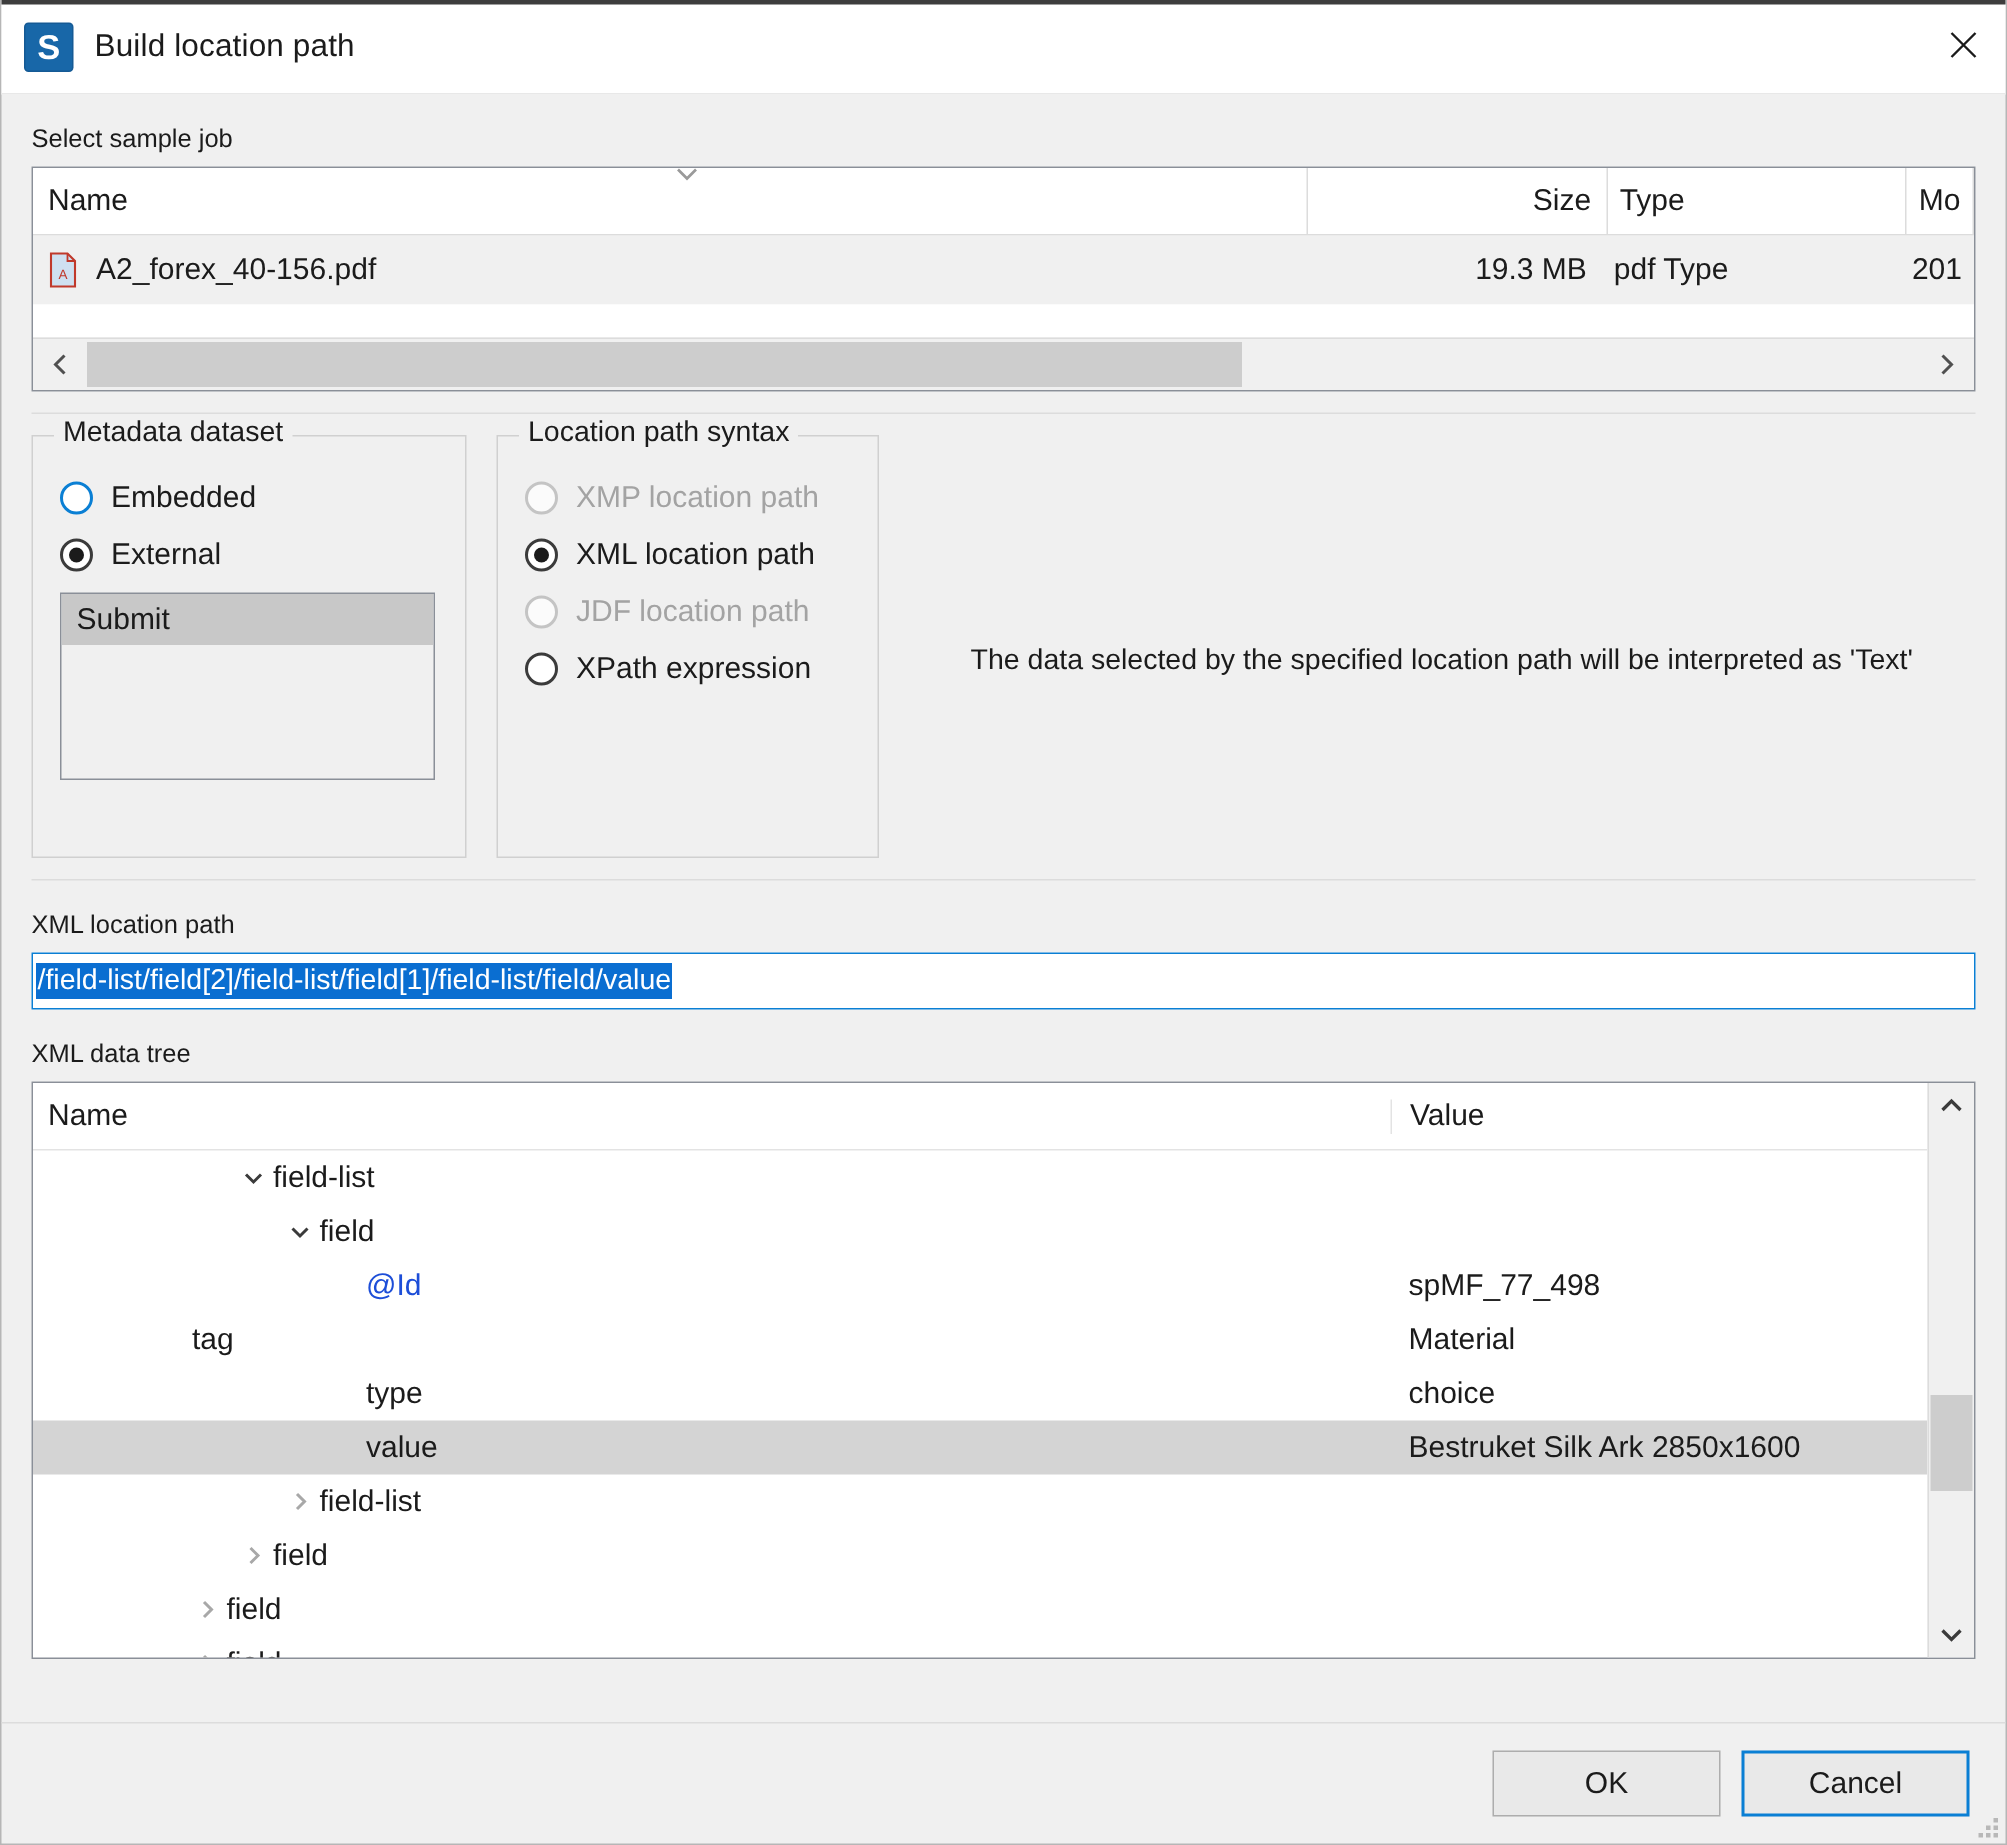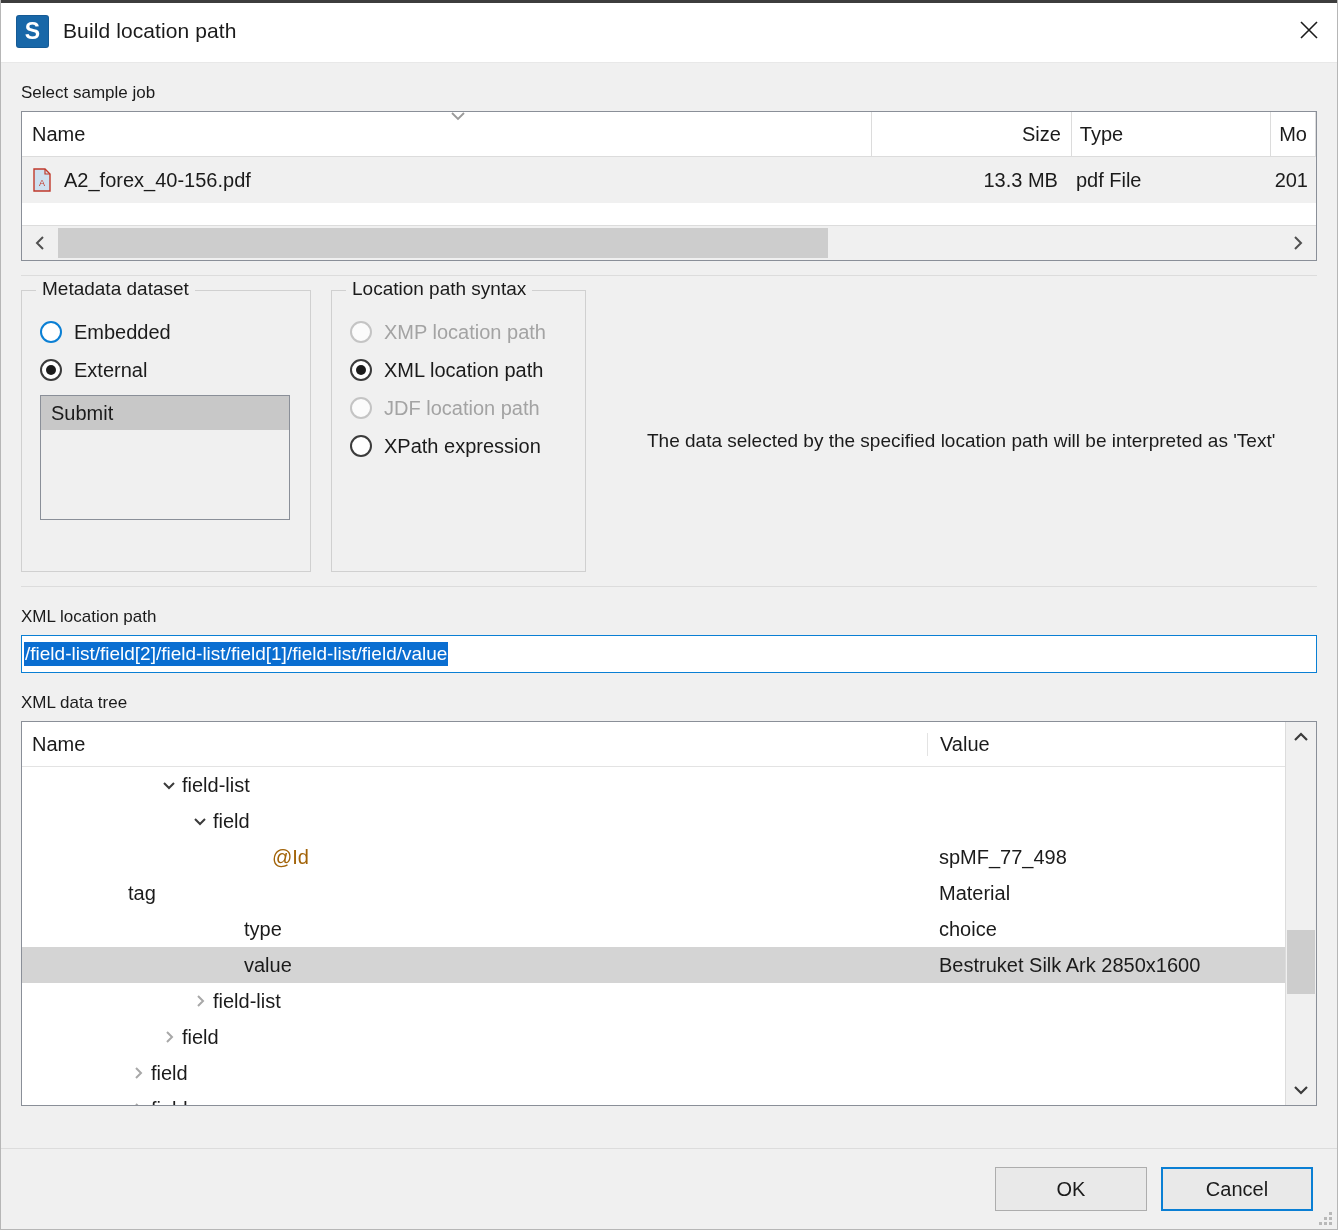--- a/index.html
+++ b/index.html
@@ -243,21 +243,21 @@
   .tree-row {
     height: 36px;
     display: flex; align-items: center;
     cursor: default;
   }
   .tree-row.selected { background: #d4d4d4; }
   .tr-name { width: 905px; display:flex; align-items:center; box-sizing:border-box; }
   .tr-value { flex:1; font-size: 20px; color:#1b1b1b; padding-left: 12px; box-sizing:border-box; white-space:nowrap; }
   .tw-chevron { width: 26px; display:flex; align-items:center; justify-content:center; flex-shrink:0; cursor:pointer; }
   .tr-label { font-size: 20px; color:#1b1b1b; white-space:nowrap; }
-  .tr-label.attr { color: #a16207; margin-left: 28px; }
+  .tr-label.attr { color: #1d4ed8; }
 
   .vscroll {
     width: 30px; min-width:30px;
     background: #f0f0f0;
     border-left: 1px solid #dcdcdc;
     display: flex; flex-direction: column; align-items: center;
     position: relative;
   }
   .vs-arrow { height: 30px; width:100%; display:flex; align-items:center; justify-content:center; cursor:pointer; color:#3b3b3b; }
   .vs-track { flex:1; width: 100%; position: relative; }
@@ -336,22 +336,22 @@
 
       <div class="fl-row">
         <div class="fl-cell name">
           <svg class="pdf-icon" viewBox="0 0 20 24">
             <path d="M2 1 H13 L18 6 V23 H2 Z" fill="#cfe0f0" stroke="#c0392b" stroke-width="1.4"></path>
             <path d="M13 1 V6 H18" fill="none" stroke="#c0392b" stroke-width="1.2"></path>
             <text x="10" y="18" font-size="9" fill="#c0392b" text-anchor="middle" font-family="Liberation Sans">A</text>
           </svg>
           <span>A2_forex_40-156.pdf</span>
         </div>
-        <div class="fl-cell size">13.3 MB</div>
-        <div class="fl-cell type">pdf File</div>
+        <div class="fl-cell size">19.3 MB</div>
+        <div class="fl-cell type">pdf Type</div>
         <div class="fl-cell mod">201</div>
       </div>
 
       <div class="fl-filler"></div>
 
       <div class="hscroll">
         <div class="hs-arrow">
           <svg width="14" height="18" viewBox="0 0 14 18">
             <path d="M10 3 L4 9 L10 15" stroke="#505050" stroke-width="2" fill="none"></path>
           </svg>

